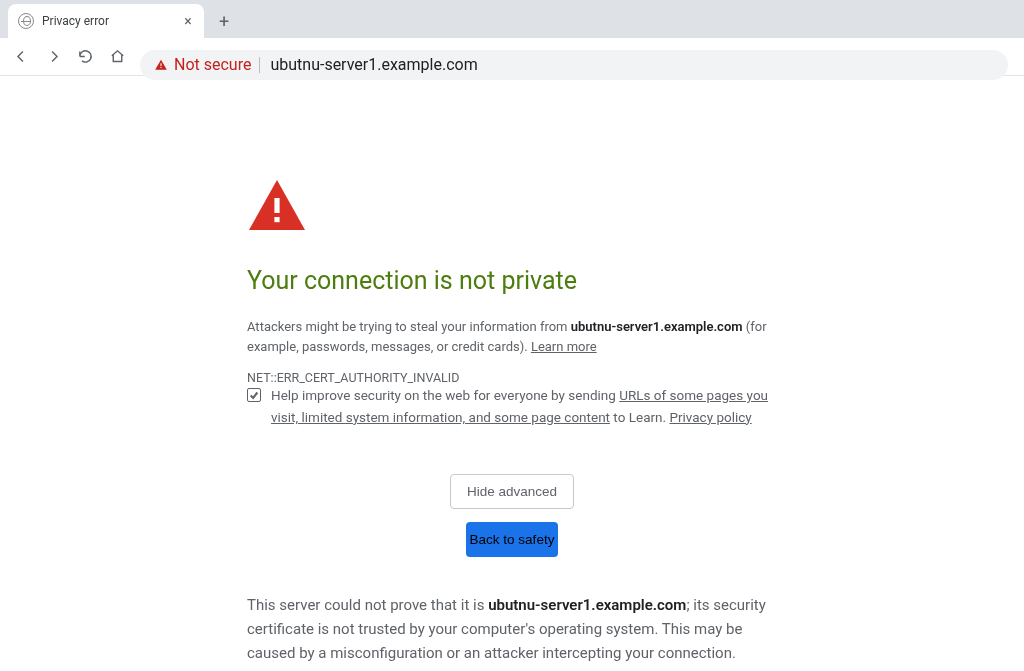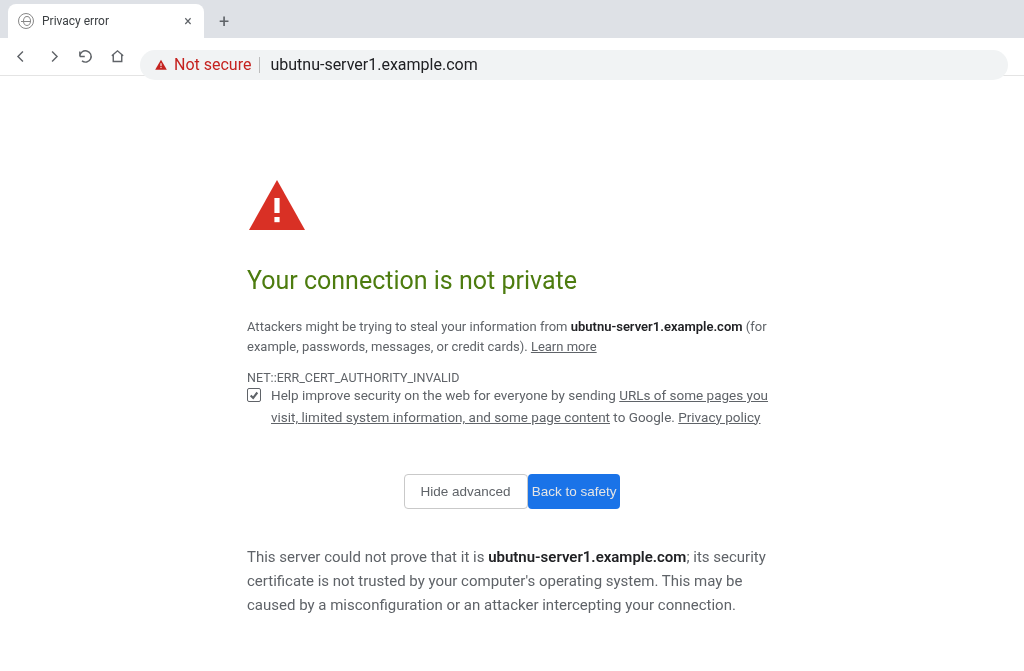--- a/index.html
+++ b/index.html
@@ -152,41 +152,43 @@
       margin-top:3px;
       flex-shrink:0;
       display:flex; align-items:center; justify-content:center;
       cursor:pointer;
     }
     .optin .cb svg { width:10px; height:10px; stroke:#5f6368; stroke-width:2.5; fill:none; }
     .optin .u { text-decoration: underline; cursor:pointer; }
 
     .btnrow {
       display:flex;
-      justify-content:center;
+      justify-content:flex-end;
       align-items:center;
       margin-bottom: 36px;
+      flex-direction: column;
     }
     .btn-outline {
       border:1px solid #c9c9c9;
       background:#fff;
       color:#5f6368;
       padding: 9px 16px;
       border-radius:4px;
       font-size:13.5px;
       cursor:pointer;
     }
     .btn-primary {
       background:#1a73e8;
-      color:#e5e5e5;
+      color:#000000;
       border:none;
       padding: 10px 4px;
       border-radius:4px;
       font-size:13.5px;
       cursor:pointer;
+      margin-top:13px;
     }
 
     .advanced {
       font-size: 15px;
       line-height:1.6;
       color:#5f6368;
       margin-bottom: 26px;
     }
     .advanced strong { color:#202124; font-weight:600; }
   </style>
@@ -254,21 +256,21 @@
 
     <div class="errcode">NET::ERR_CERT_AUTHORITY_INVALID</div>
 
     <div class="optin">
       <span class="cb">
         <svg viewBox="0 0 12 12">
             <path d="M2 6.5 L5 9.5 L10 3"></path>
           </svg>
       </span>
       <span>
-        <span>Help improve security on the web for everyone by sending </span><span class="u">URLs of some pages you visit, limited system information, and some page content</span><span> to Google. </span><span class="u">Privacy policy</span>
+        <span>Help improve security on the web for everyone by sending </span><span class="u">URLs of some pages you visit, limited system information, and some page content</span><span> to Learn. </span><span class="u">Privacy policy</span>
       </span>
     </div>
 
     <div class="btnrow">
       <button class="btn-outline">Hide advanced</button>
       <button class="btn-primary">Back to safety</button>
     </div>
 
     <p class="advanced">
       <span>This server could not prove that it is </span><strong>ubutnu-server1.example.com</strong><span>; its security certificate is not trusted by your computer's operating system. This may be caused by a misconfiguration or an attacker intercepting your connection.</span>

